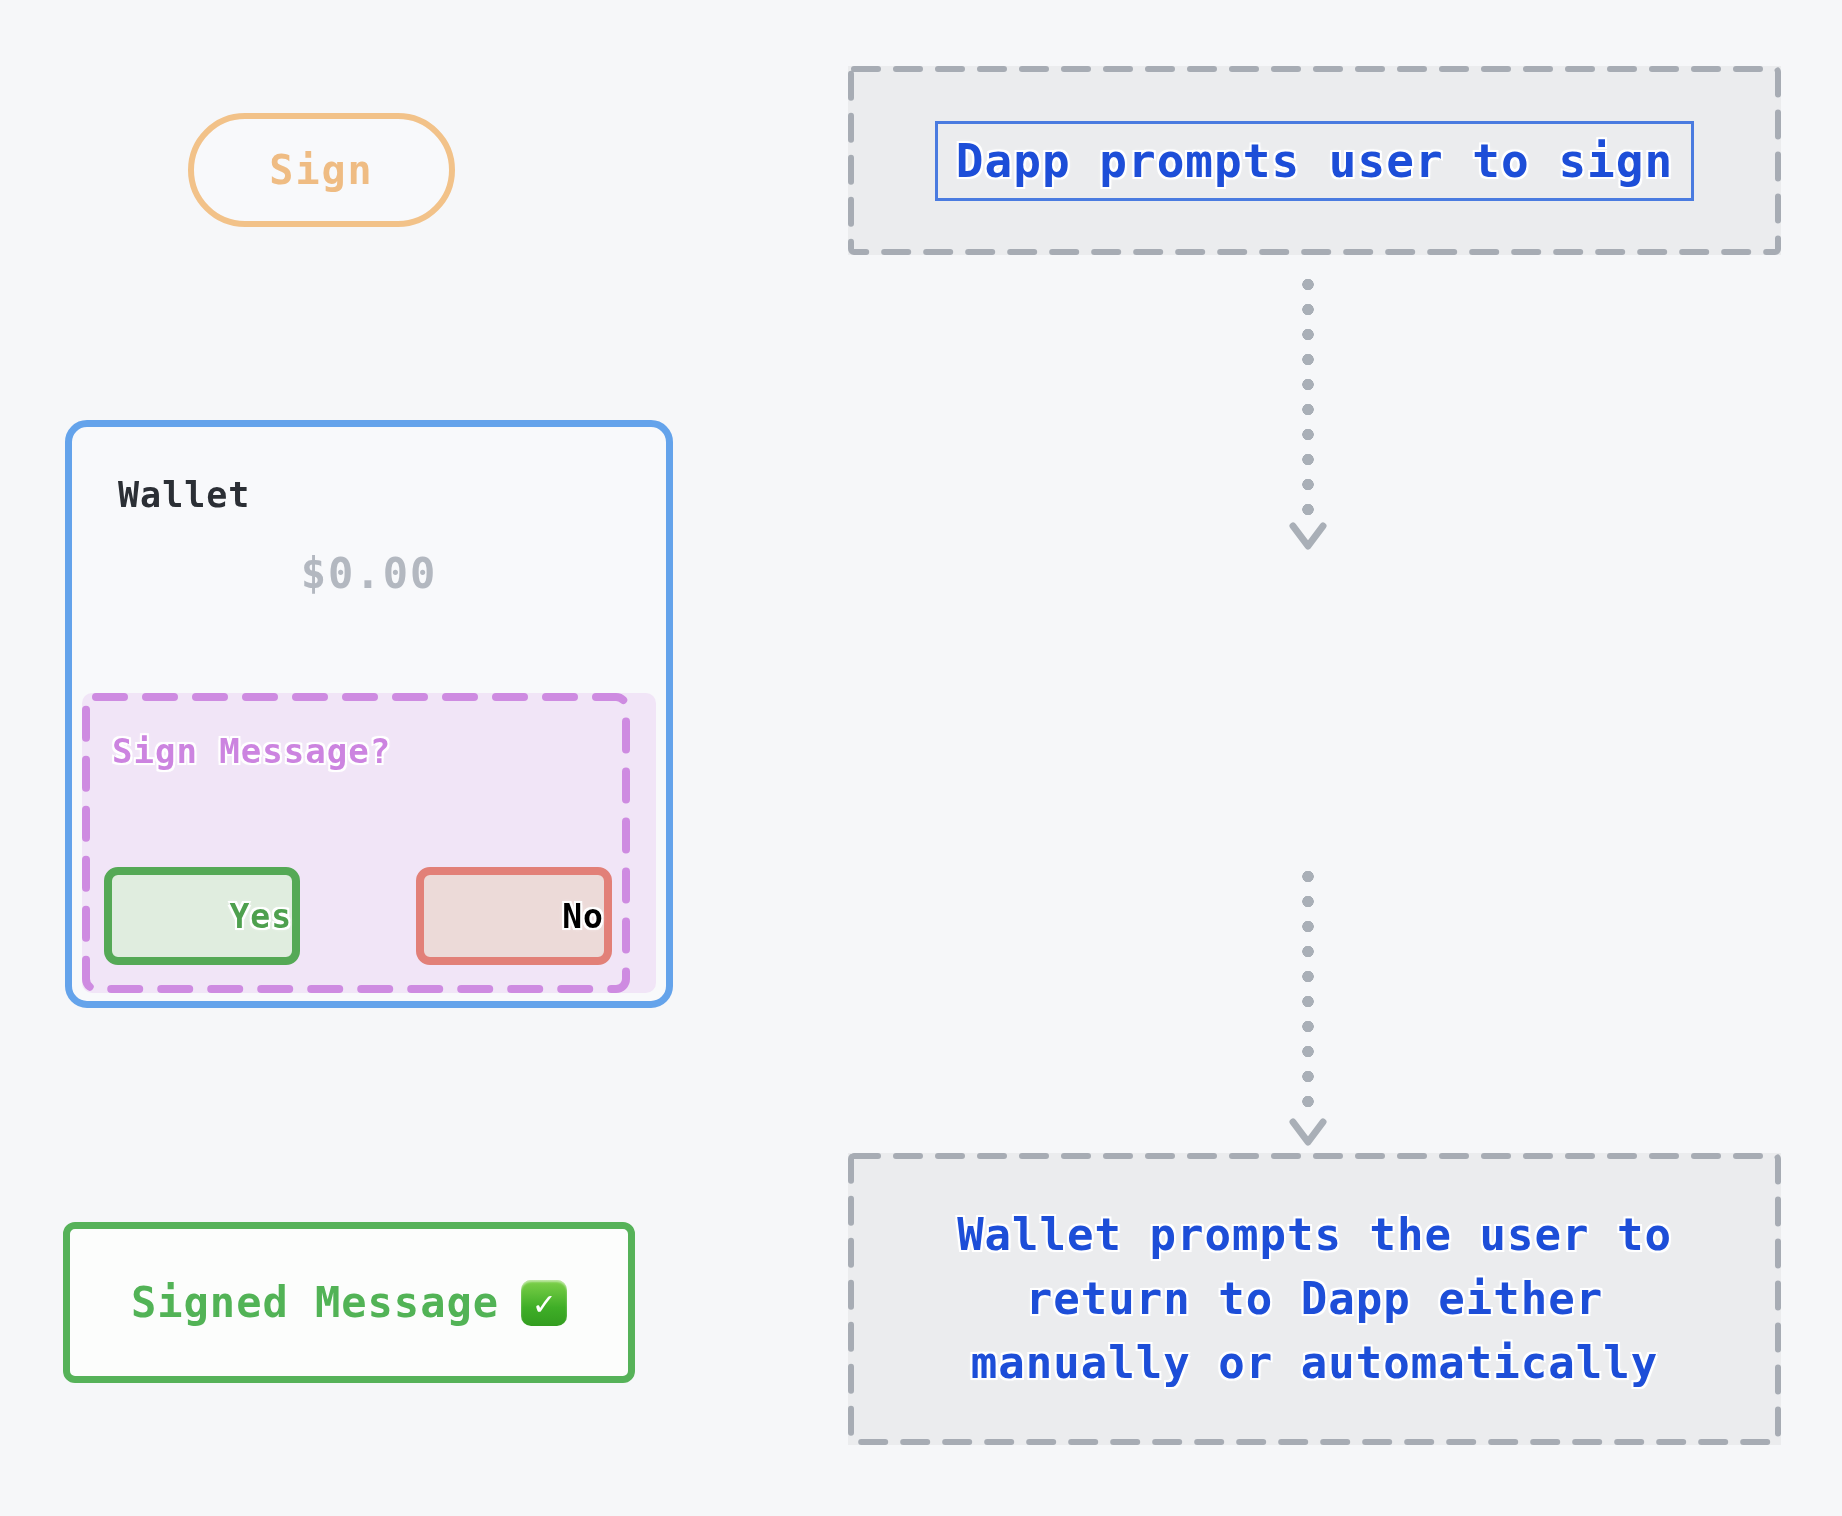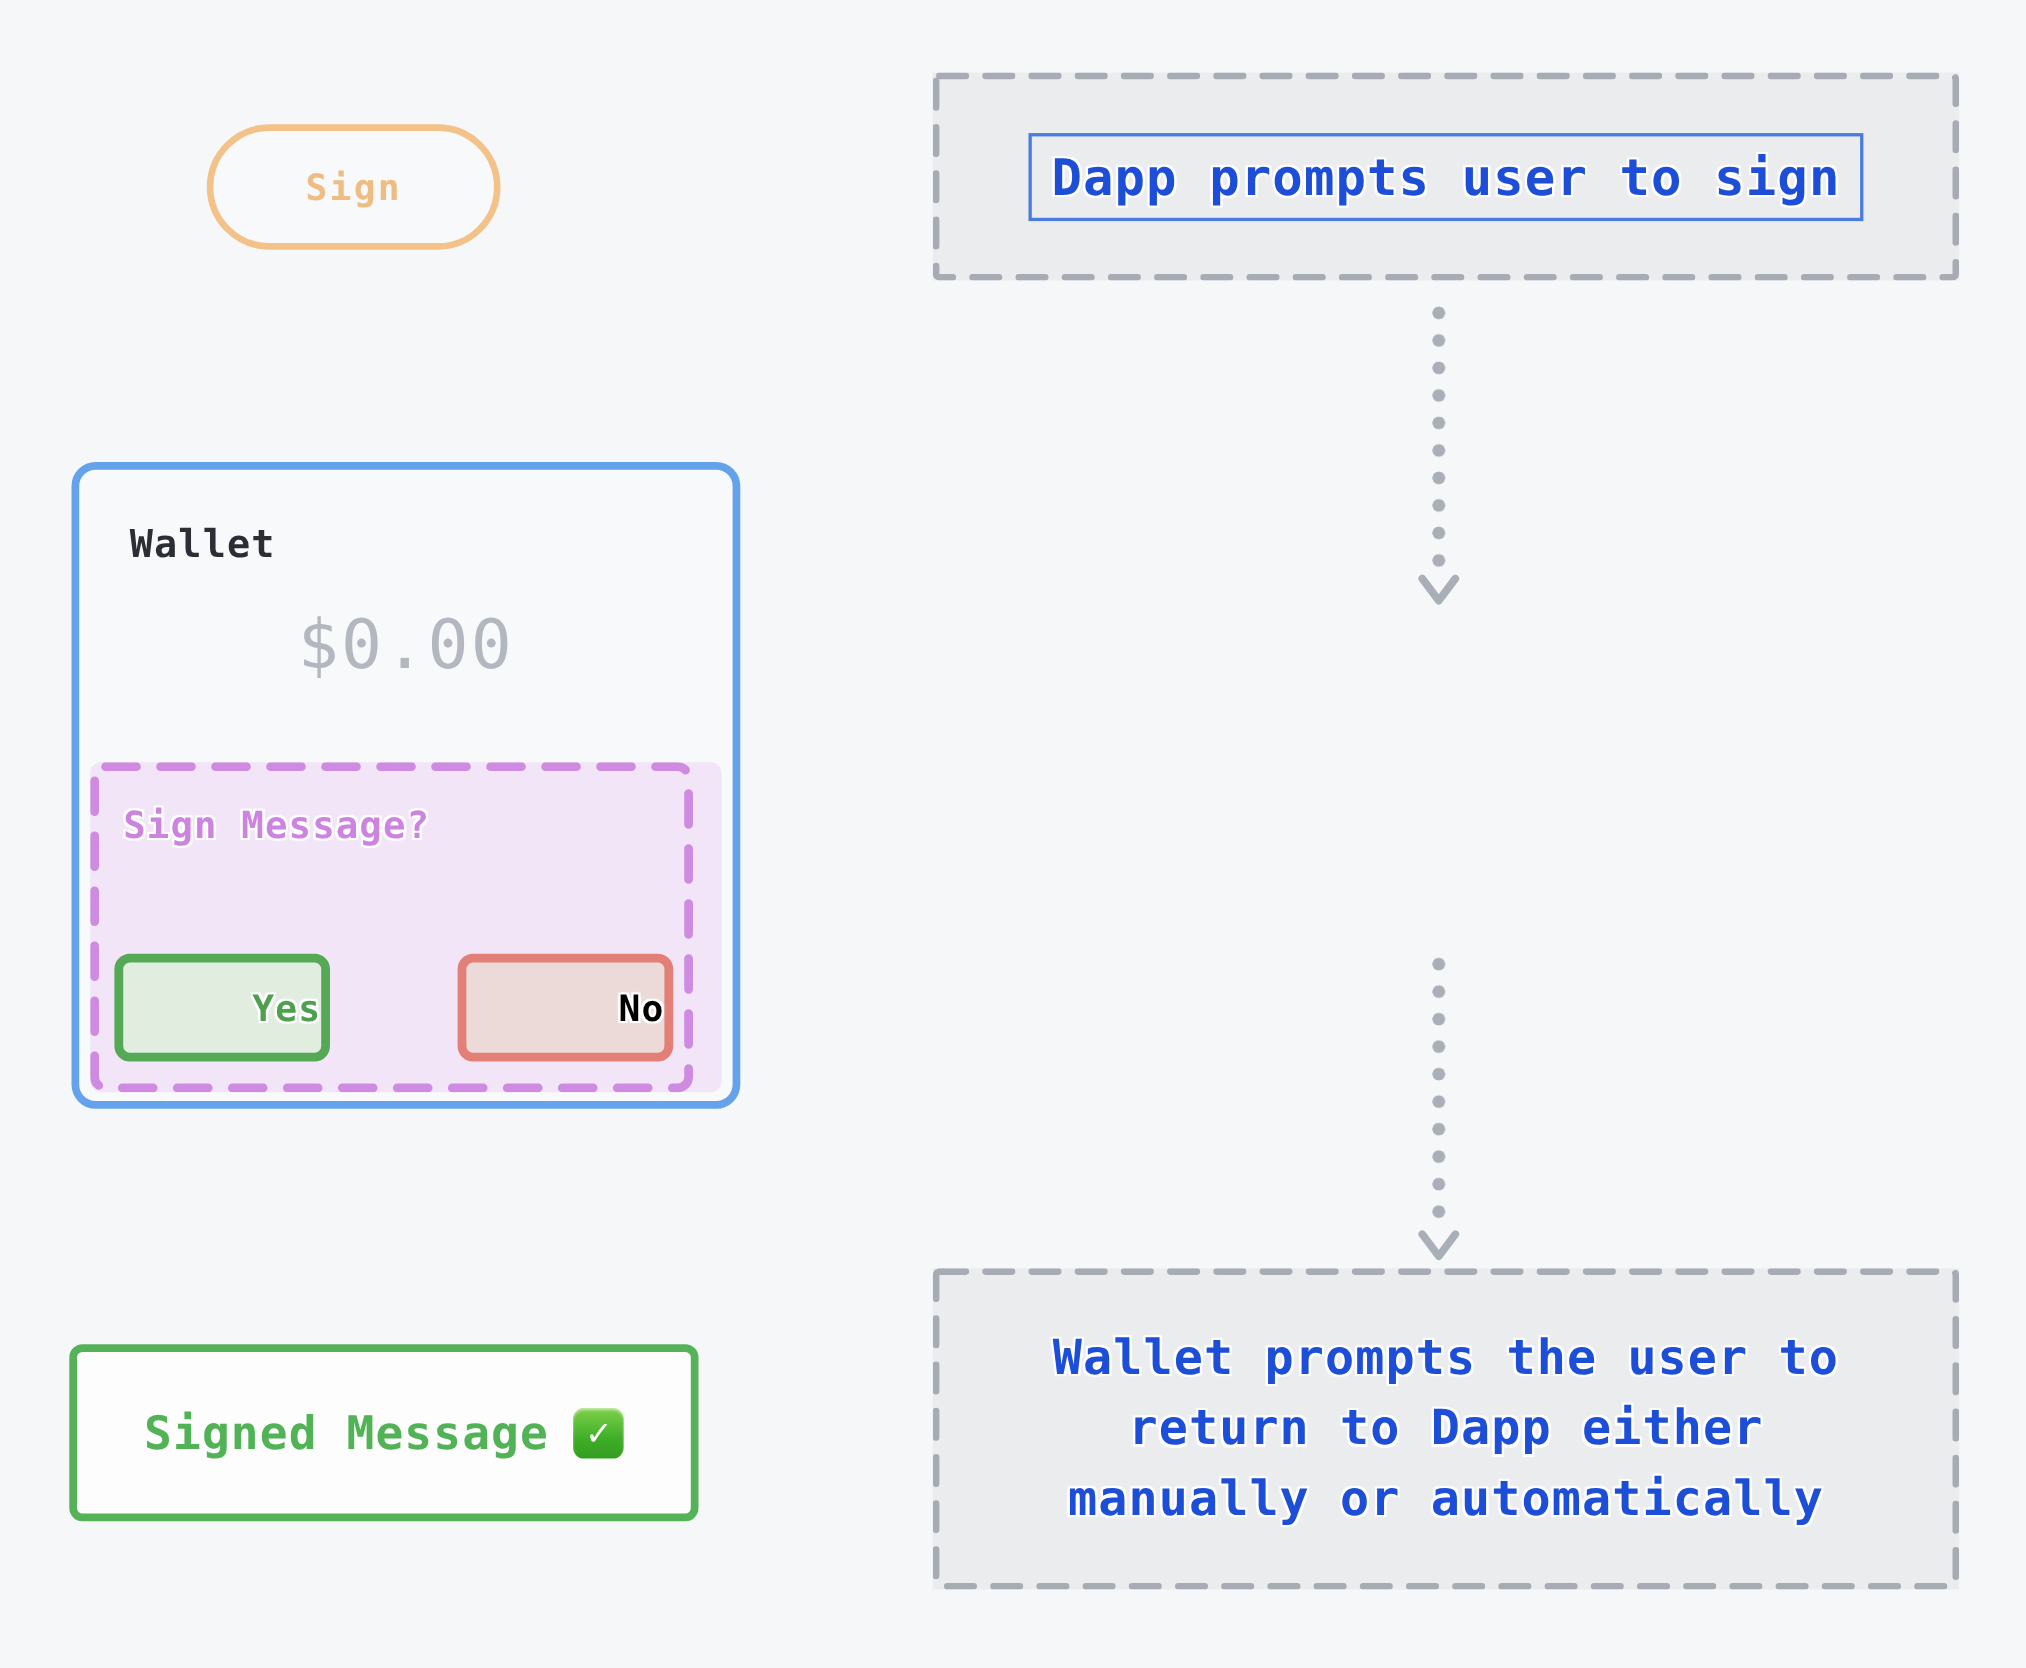--- a/index.html
+++ b/index.html
@@ -4,27 +4,27 @@
 <style>
   html,body{margin:0;padding:0;}
   body{background:#f6f7f9;font-family:"DejaVu Sans Mono","Liberation Mono",monospace;}
   .stage{position:relative;width:1842px;height:1516px;background:#f6f7f9;overflow:hidden;}
 
   .halo{text-shadow:-2px -2px 0 #fff,2px -2px 0 #fff,-2px 2px 0 #fff,2px 2px 0 #fff,0 0 5px #fff;}
 
   
   .sign-pill{position:absolute;left:188px;top:113px;width:267px;height:114px;box-sizing:border-box;
     border:6px solid #f2c289;border-radius:60px;display:flex;align-items:center;justify-content:center;
-    color:#efbc83;font-size:33px;font-weight:bold;letter-spacing:2px;background:#f8f9fb;}
+    color:#efbc83;font-size:40px;font-weight:bold;letter-spacing:2px;background:#f8f9fb;}
 
   .wallet-card{position:absolute;left:65px;top:420px;width:608px;height:588px;box-sizing:border-box;
     border:7px solid #64a3eb;border-radius:22px;background:#f8f9fb;}
   .wallet-title{position:absolute;left:46px;top:48px;font-size:35px;font-weight:bold;color:#2b2f35;letter-spacing:1px;}
   .wallet-balance{position:absolute;left:0;top:122px;width:100%;text-align:center;
-    font-size:62px;font-weight:normal;color:#b3b8c0;letter-spacing:2px;}
+    font-size:42px;font-weight:bold;color:#b3b8c0;letter-spacing:2px;}
 
   .sign-prompt{position:absolute;left:10px;right:10px;bottom:8px;height:300px;box-sizing:border-box;
     border-radius:10px;background:#f1e5f7;}
   .sign-prompt > svg.dashes{position:absolute;left:0;top:0;}
   .sign-question{position:absolute;left:30px;top:38px;font-size:34px;font-weight:bold;color:#cc84e0;letter-spacing:1px;}
   .mini-btn{position:absolute;bottom:28px;width:196px;height:98px;box-sizing:border-box;border-radius:14px;
     display:flex;align-items:center;justify-content:flex-end;font-size:33px;font-weight:bold;letter-spacing:1px;}
   .yes-btn{left:22px;border:8px solid #55a956;background:#e0eddf;color:#4ea04e;}
   .no-btn{right:44px;border:8px solid #e28078;background:#ecdad8;color:#000000;}
 

